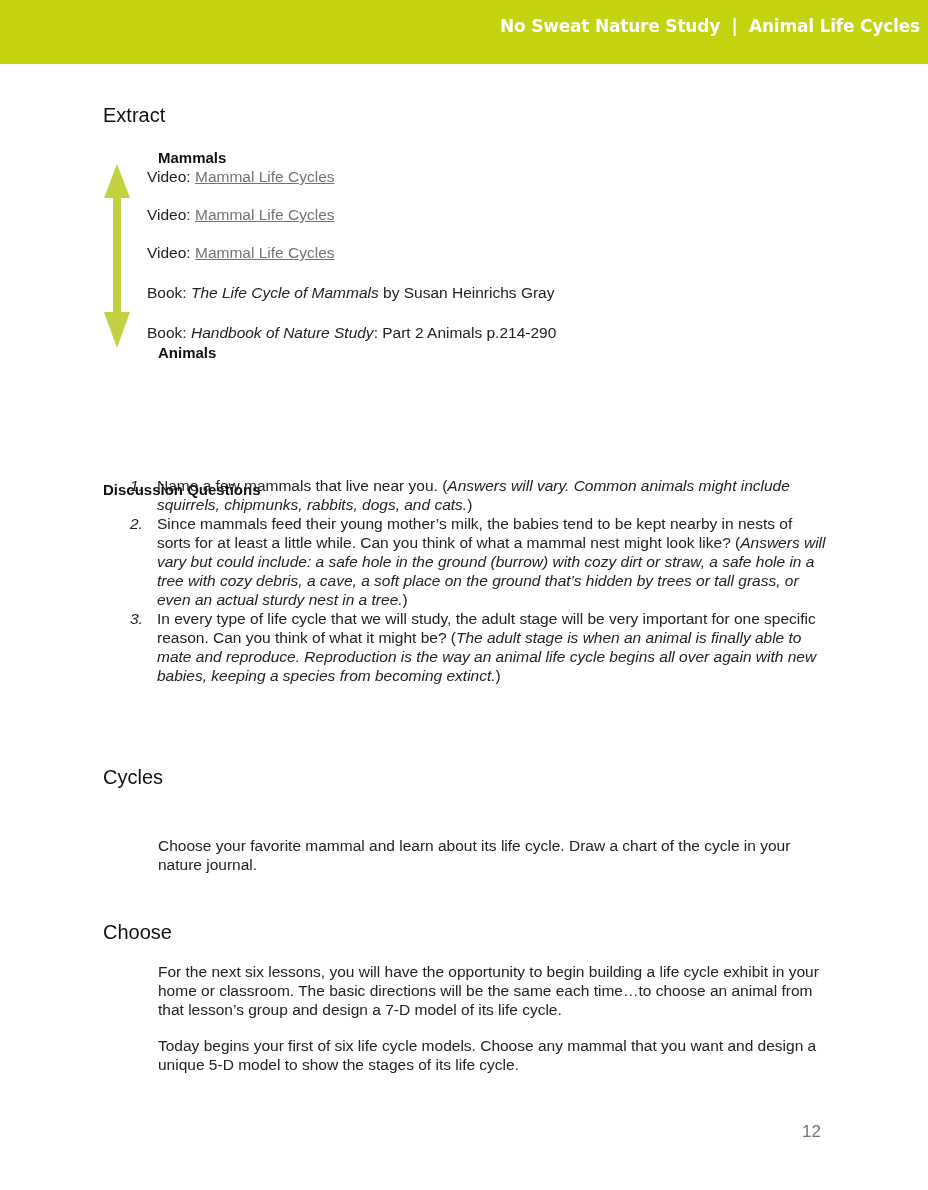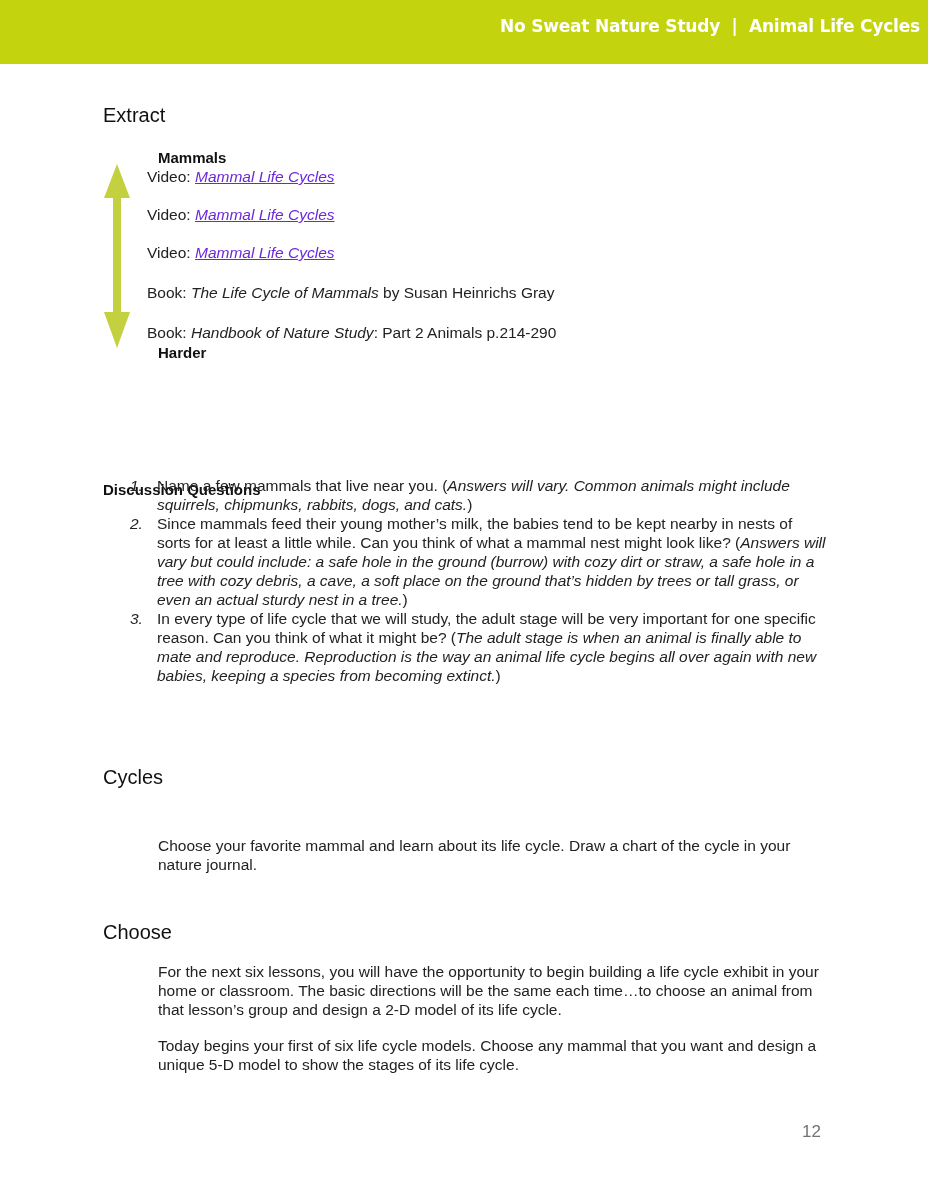--- a/index.html
+++ b/index.html
@@ -13,21 +13,21 @@
   .header-title {
     position: absolute; right: 8px; top: 16px; color: #ffffff; font-weight: bold;
     font-size: 17px; letter-spacing: -0.2px; font-family: "DejaVu Sans", sans-serif;
     white-space: pre;
     text-align: center;
   }
   .h2 { position: absolute; left: 103px; font-size: 20px; font-weight: normal; color: #111; }
   .h3 { position: absolute; left: 103px; font-size: 15px; font-weight: bold; color: #111; margin-top: 44px; }
   .label-bold { position: absolute; left: 158px; font-size: 15px; font-weight: bold; color: #111; }
   .line { position: absolute; left: 147px; font-size: 15.5px; color: #222; white-space: nowrap; }
-  .link { color: #6d28d9; font-style: italic; text-decoration: underline; cursor: pointer; }
+  .link { color: #737373; text-decoration: underline; cursor: pointer; }
   .arrow { position: absolute; left: 103px; top: 164px; width: 28px; height: 184px; }
   .qlist { position: absolute; left: 130px; top: 476px; width: 700px; font-size: 15.5px; line-height: 19px; color: #222; }
   .q { display: flex; }
   .q .num { width: 27px; font-style: italic; flex: none; }
   .q .txt { flex: 1; }
   .para { position: absolute; left: 158px; width: 672px; font-size: 15.5px; line-height: 19px; color: #222; }
   .page-num { position: absolute; left: 802px; top: 1122px; font-size: 17px; color: #737373; }
 </style>
 </head>
 <body>
@@ -53,21 +53,21 @@
 </div>
 <div class="line" style="top:244px">
   <span>Video: </span><span class="link">Mammal Life Cycles</span>
 </div>
 <div class="line" style="top:284px">
   <span>Book: </span><i>The Life Cycle of Mammals</i><span> by Susan Heinrichs Gray</span>
 </div>
 <div class="line" style="top:324px">
   <span>Book: </span><i>Handbook of Nature Study</i><span>: Part 2 Animals p.214-290</span>
 </div>
-<div class="label-bold" style="top:344px">Harder</div>
+<div class="label-bold" style="top:344px">Animals</div>
 
 <div class="h3" style="top:437px">Discussion Questions</div>
 <div class="qlist">
   <div class="q">
     <span class="num">1.</span>
     <span class="txt"><span>Name a few mammals that live near you. (</span><i>Answers will vary. Common animals might include squirrels, chipmunks, rabbits, dogs, and cats.</i><span>)</span></span>
   </div>
   <div class="q">
     <span class="num">2.</span>
     <span class="txt"><span>Since mammals feed their young mother’s milk, the babies tend to be kept nearby in nests of sorts for at least a little while. Can you think of what a mammal nest might look like? (</span><i>Answers will vary but could include: a safe hole in the ground (burrow) with cozy dirt or straw, a safe hole in a tree with cozy debris, a cave, a soft place on the ground that’s hidden by trees or tall grass, or even an actual sturdy nest in a tree.</i><span>)</span></span>
@@ -75,16 +75,16 @@
   <div class="q">
     <span class="num">3.</span>
     <span class="txt"><span>In every type of life cycle that we will study, the adult stage will be very important for one specific reason. Can you think of what it might be? (</span><i>The adult stage is when an animal is finally able to mate and reproduce. Reproduction is the way an animal life cycle begins all over again with new babies, keeping a species from becoming extinct.</i><span>)</span></span>
   </div>
 </div>
 
 <div class="h2" style="top:766px">Cycles</div>
 <div class="para" style="top:836px">Choose your favorite mammal and learn about its life cycle. Draw a chart of the cycle in your nature journal.</div>
 
 <div class="h2" style="top:921px">Choose</div>
-<div class="para" style="top:962px">For the next six lessons, you will have the opportunity to begin building a life cycle exhibit in your home or classroom. The basic directions will be the same each time…to choose an animal from that lesson’s group and design a 2-D model of its life cycle.</div>
+<div class="para" style="top:962px">For the next six lessons, you will have the opportunity to begin building a life cycle exhibit in your home or classroom. The basic directions will be the same each time…to choose an animal from that lesson’s group and design a 7-D model of its life cycle.</div>
 <div class="para" style="top:1036px">Today begins your first of six life cycle models. Choose any mammal that you want and design a unique 5-D model to show the stages of its life cycle.</div>
 
 <div class="page-num">12</div>
 
 </body></html>

